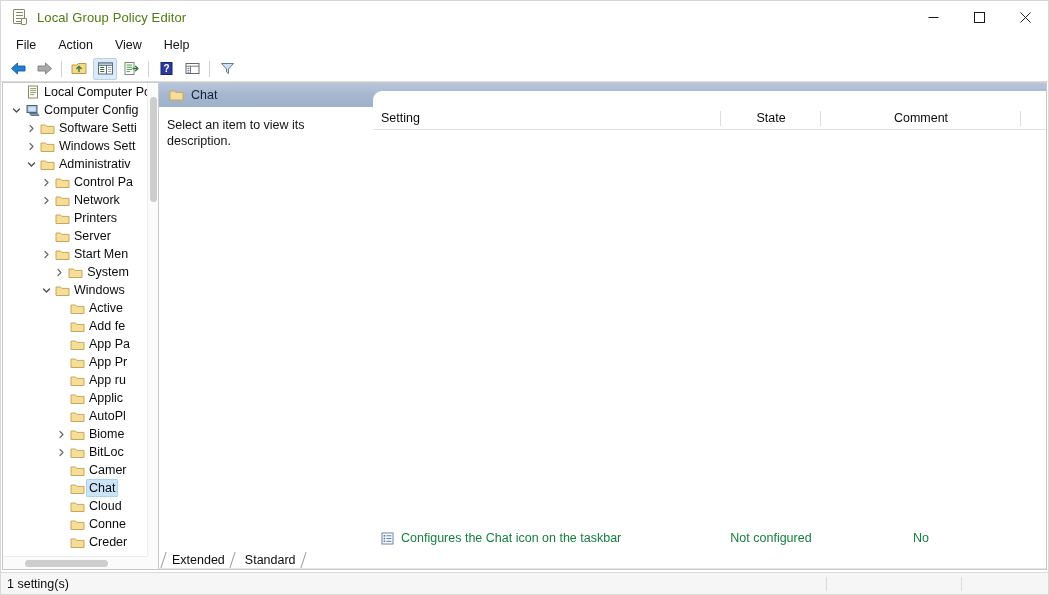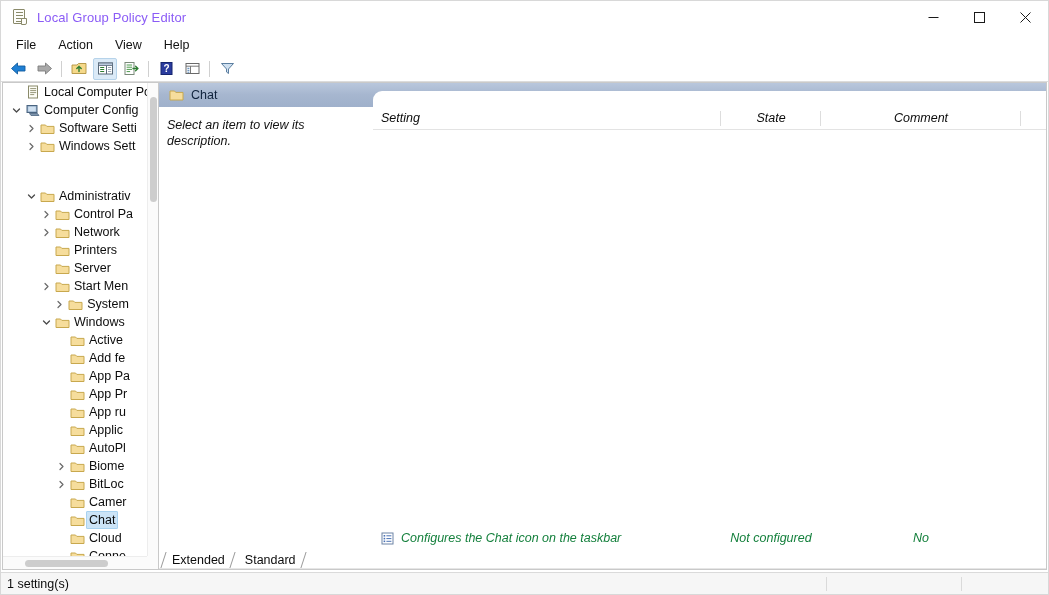--- a/index.html
+++ b/index.html
@@ -38,21 +38,21 @@
   .title-icon .doc::after {
     content: ""; position: absolute; left: 2px; top: 2px;
     width: 7px; height: 1px; background: #8a8a6a;
     box-shadow: 0 3px 0 #8a8a6a, 0 6px 0 #8a8a6a, 0 9px 0 #8a8a6a;
   }
   .title-icon .fold {
     position: absolute; left: 9px; top: 9px; width: 6px; height: 7px;
     background: #fdfdfa; border: 1.2px solid #8a8a6a; border-radius: 0 0 2px 0;
   }
   .title-text {
-    font-size: 13px; color: #8b5cf6; letter-spacing: .1px;
+    font-size: 13px; color: #4d7c0f; letter-spacing: .1px;
     white-space: nowrap;
   }
   .win-controls { margin-left: auto; display: flex; height: 33px; }
   .win-btn {
     width: 46px; height: 33px;
     display: flex; align-items: center; justify-content: center;
     cursor: default;
   }
   .win-btn svg { display: block; }
 
@@ -164,21 +164,21 @@
     background: linear-gradient(to bottom, #b9c7dc 0%, #a6b6cf 50%, #9fb0cb 100%);
     display: flex; align-items: center;
   }
   .cp-header .notch {
     position: absolute; left: 214px; top: 8px; right: 0; bottom: 0;
     background: #ffffff; border-top-left-radius: 9px;
   }
   .cp-header .folder-ico { margin-left: 10px; margin-right: 7px; display: flex; z-index:2;}
   .cp-header .htitle { font-size: 12.5px; color: #10233d; z-index: 2; }
 
-  .cp-main { flex: 1 1 auto; display: flex; min-height: 0; background:#fff;font-style:italic; }
+  .cp-main { flex: 1 1 auto; display: flex; min-height: 0; background:#fff; }
 
   .desc-pane {
     width: 214px; flex: 0 0 214px; padding: 10px 8px 0 8px;
     font-size: 12.5px; color: #121212; line-height: 16px;
   }
 
   .list-pane { flex: 1 1 auto; display: flex; flex-direction: column; min-width: 0; justify-content: space-between; }
   .col-head {
     height: 23px; flex: 0 0 23px; display: flex; align-items: center;
     border-bottom: 1px solid #e3e3e3; background: #ffffff;
@@ -389,21 +389,21 @@
                 <path d="M3 1.5 L6 4.5 L3 7.5" fill="none" stroke="#6a6a6a" stroke-width="1.2" stroke-linecap="round" stroke-linejoin="round"></path>
               </svg>
           </div>
           <div class="ficon">
             <svg width="15" height="13" viewBox="0 0 15 13">
                 <path d="M1 3 L5.5 3 L6.8 4.4 L14 4.4 L14 11.5 L1 11.5 Z" fill="#f6dd9c" stroke="#c8a84e" stroke-width="1" stroke-linejoin="round"></path>
               </svg>
           </div>
           <div class="tree-label">Windows Sett</div>
         </div>
-        <div class="tree-row" style="padding-left:21px;margin-top:32px;">
+        <div class="tree-row" style="padding-left:21px;">
           <div class="chev">
             <svg width="9" height="9" viewBox="0 0 9 9">
                 <path d="M1.5 3 L4.5 6 L7.5 3" fill="none" stroke="#4a4a4a" stroke-width="1.3" stroke-linecap="round" stroke-linejoin="round"></path>
               </svg>
           </div>
           <div class="ficon">
             <svg width="15" height="13" viewBox="0 0 15 13">
                 <path d="M1 3 L5.5 3 L6.8 4.4 L14 4.4 L14 11.5 L1 11.5 Z" fill="#f6dd9c" stroke="#c8a84e" stroke-width="1" stroke-linejoin="round"></path>
               </svg>
           </div>

